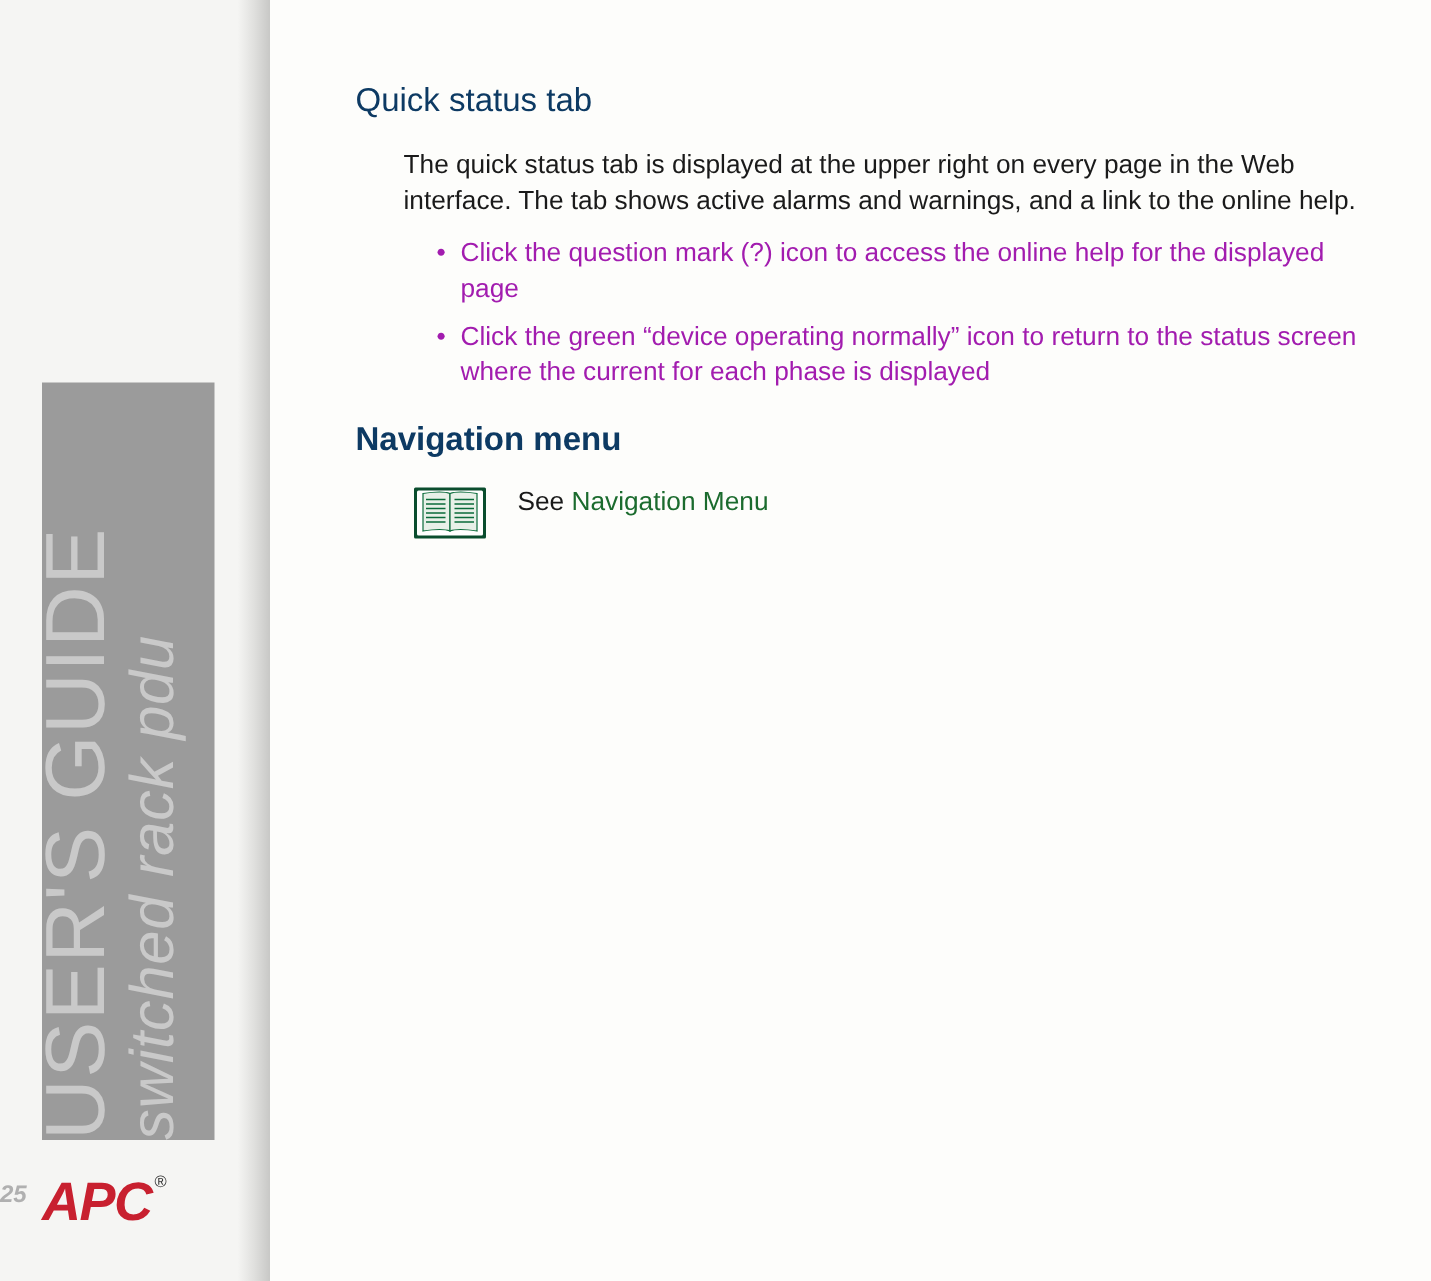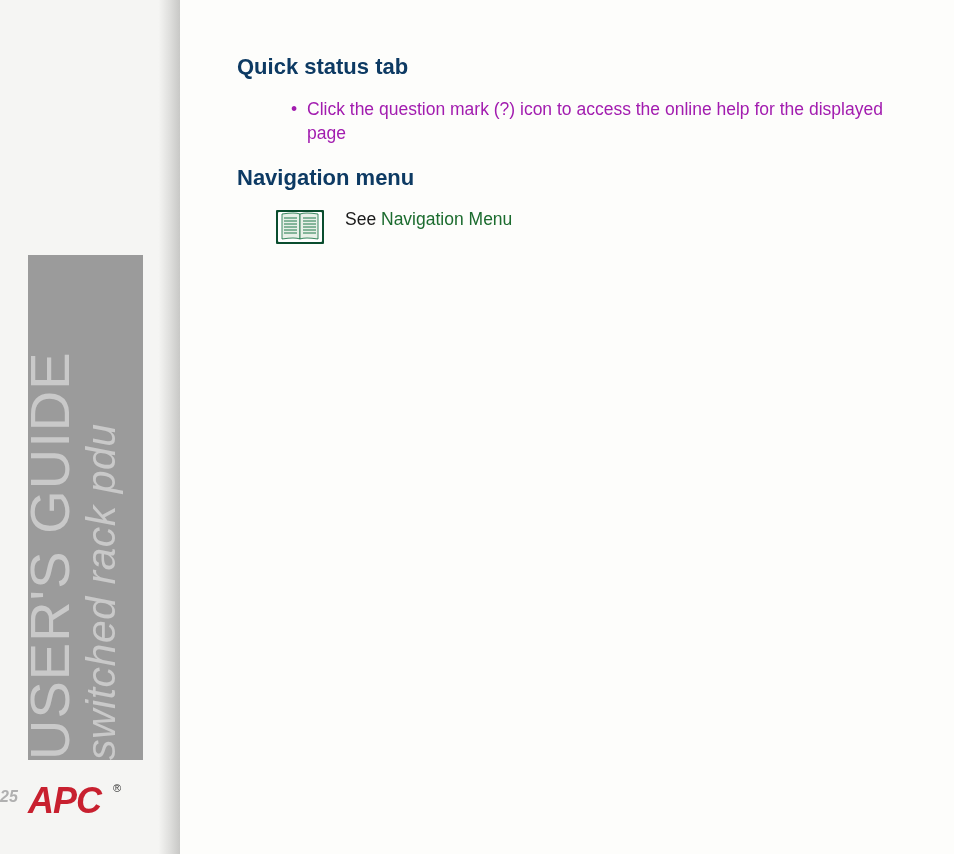--- a/index.html
+++ b/index.html
@@ -61,40 +61,39 @@
   }
   .logo-text {
     font-family: Arial, sans-serif;
     font-size: 36px;
     font-weight: 900;
     font-style: italic;
     color: #c8202f;
     letter-spacing: -1px;
     display: flex;
     align-items: flex-start;
-    gap: 10px;
   }
   .logo-reg {
     font-size: 11px;
     font-style: normal;
     font-weight: normal;
     color: #333;
     margin-left: 2px;
     margin-top: 2px;
   }
   .content {
     position: absolute;
     left: 237px;
     top: 54px;
     width: 670px;
   }
   .heading {
     font-family: "Trebuchet MS", "Lucida Sans", sans-serif;
     font-size: 22px;
-    font-weight: bold;
+    font-weight: normal;
     color: #0d3a63;
     margin-bottom: 18px;
   }
   .body-text {
     font-size: 17.5px;
     color: #1a1a1a;
     line-height: 1.35;
     margin-left: 32px;
     margin-bottom: 12px;
   }
@@ -164,22 +163,24 @@
   <div class="logo">
     <div class="logo-text">
       <span>APC</span>
       <span class="logo-reg">®</span>
     </div>
   </div>
 </div>
 
 <div class="content">
   <div class="heading">Quick status tab</div>
+  <div class="body-text">The quick status tab is displayed at the upper right on every page in the Web interface. The tab shows active alarms and warnings, and a link to the online help.</div>
   <div class="bullet-list">
     <div class="bullet-item">Click the question mark (?) icon to access the online help for the displayed page</div>
+    <div class="bullet-item">Click the green “device operating normally” icon to return to the status screen where the current for each phase is displayed</div>
   </div>
   <div class="heading2">Navigation menu</div>
   <div class="note-row">
     <svg class="book-icon" viewBox="0 0 50 36">
       <rect x="1" y="1" width="48" height="34" fill="#0a4d2e" rx="1"></rect>
       <rect x="3" y="3" width="44" height="30" fill="#ffffff" rx="1"></rect>
       <path d="M 25 5 Q 20 3 7 5 L 7 30 Q 20 28 25 30 Z" fill="#e8f0e8" stroke="#0a6b3a" stroke-width="0.8"></path>
       <path d="M 25 5 Q 30 3 43 5 L 43 30 Q 30 28 25 30 Z" fill="#e8f0e8" stroke="#0a6b3a" stroke-width="0.8"></path>
       <line x1="9" y1="9" x2="22" y2="9" stroke="#0a6b3a" stroke-width="0.9"></line>
       <line x1="9" y1="12" x2="22" y2="12" stroke="#0a6b3a" stroke-width="0.9"></line>

